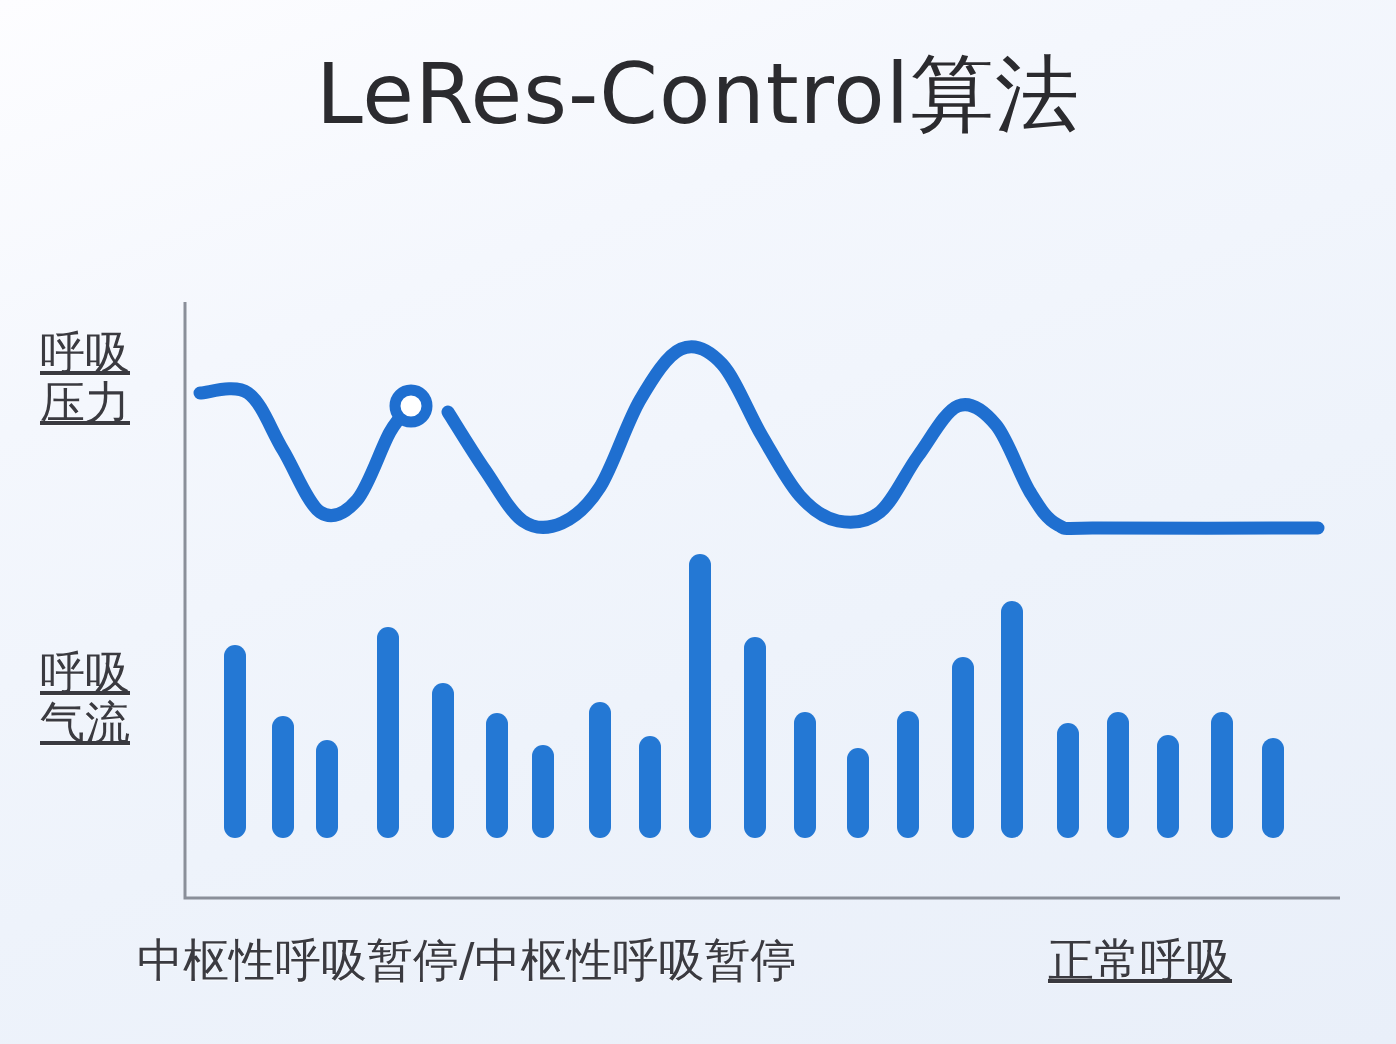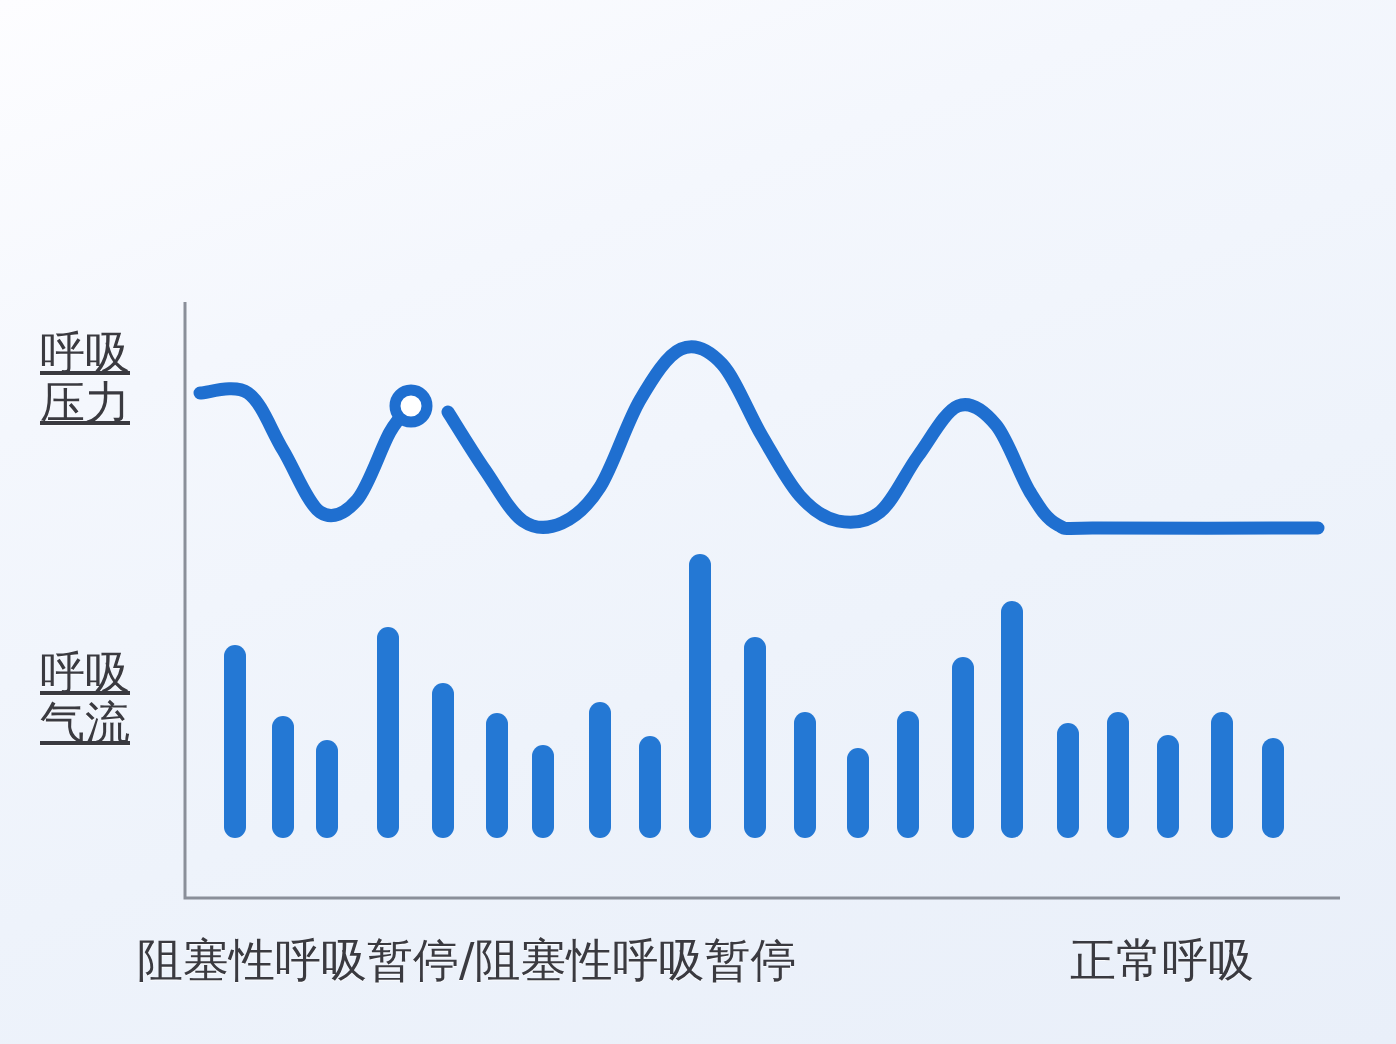--- a/index.html
+++ b/index.html
@@ -46,42 +46,43 @@
   .caption{
     position:absolute;
     top:930px;
     font-size:46px;
     color:#3a3a40;
     font-family:"DejaVu Sans","Liberation Sans",sans-serif;
     white-space:nowrap;
     text-shadow:0 1px 0 rgba(255,255,255,.75);
   }
   #caption-apnea{left:137px;}
-  #caption-normal{left:1070px;}
+  #caption-normal{left:1048px;text-decoration:underline;}
 
   
   #plot{position:absolute;left:0;top:0;width:1396px;height:1044px;}
 </style>
 </head>
 <body>
 
 <div id="stage">
 
+  <div class="title">LeRes-Control算法</div>
 
   <div class="axis-label" id="label-pressure">
     <div>呼吸</div>
     <div>压力</div>
   </div>
 
   <div class="axis-label" id="label-flow">
     <div>呼吸</div>
     <div>气流</div>
   </div>
 
-  <div class="caption" id="caption-apnea">阻塞性呼吸暂停/阻塞性呼吸暂停</div>
+  <div class="caption" id="caption-apnea">中枢性呼吸暂停/中枢性呼吸暂停</div>
   <div class="caption" id="caption-normal">正常呼吸</div>
 
   <svg id="plot" viewBox="0 0 1396 1044">
     <g id="axis-group">
         <path d="M 185 302 L 185 898 L 1340 898" fill="none" stroke="#8a8f99" stroke-width="3"></path>
       </g>
     <g id="bars-group">
         <rect x="224" y="645" width="22" height="193" rx="11" ry="11" fill="#2478d4"></rect>
         <rect x="272" y="716" width="22" height="122" rx="11" ry="11" fill="#2478d4"></rect>
         <rect x="316" y="740" width="22" height="98" rx="11" ry="11" fill="#2478d4"></rect>

